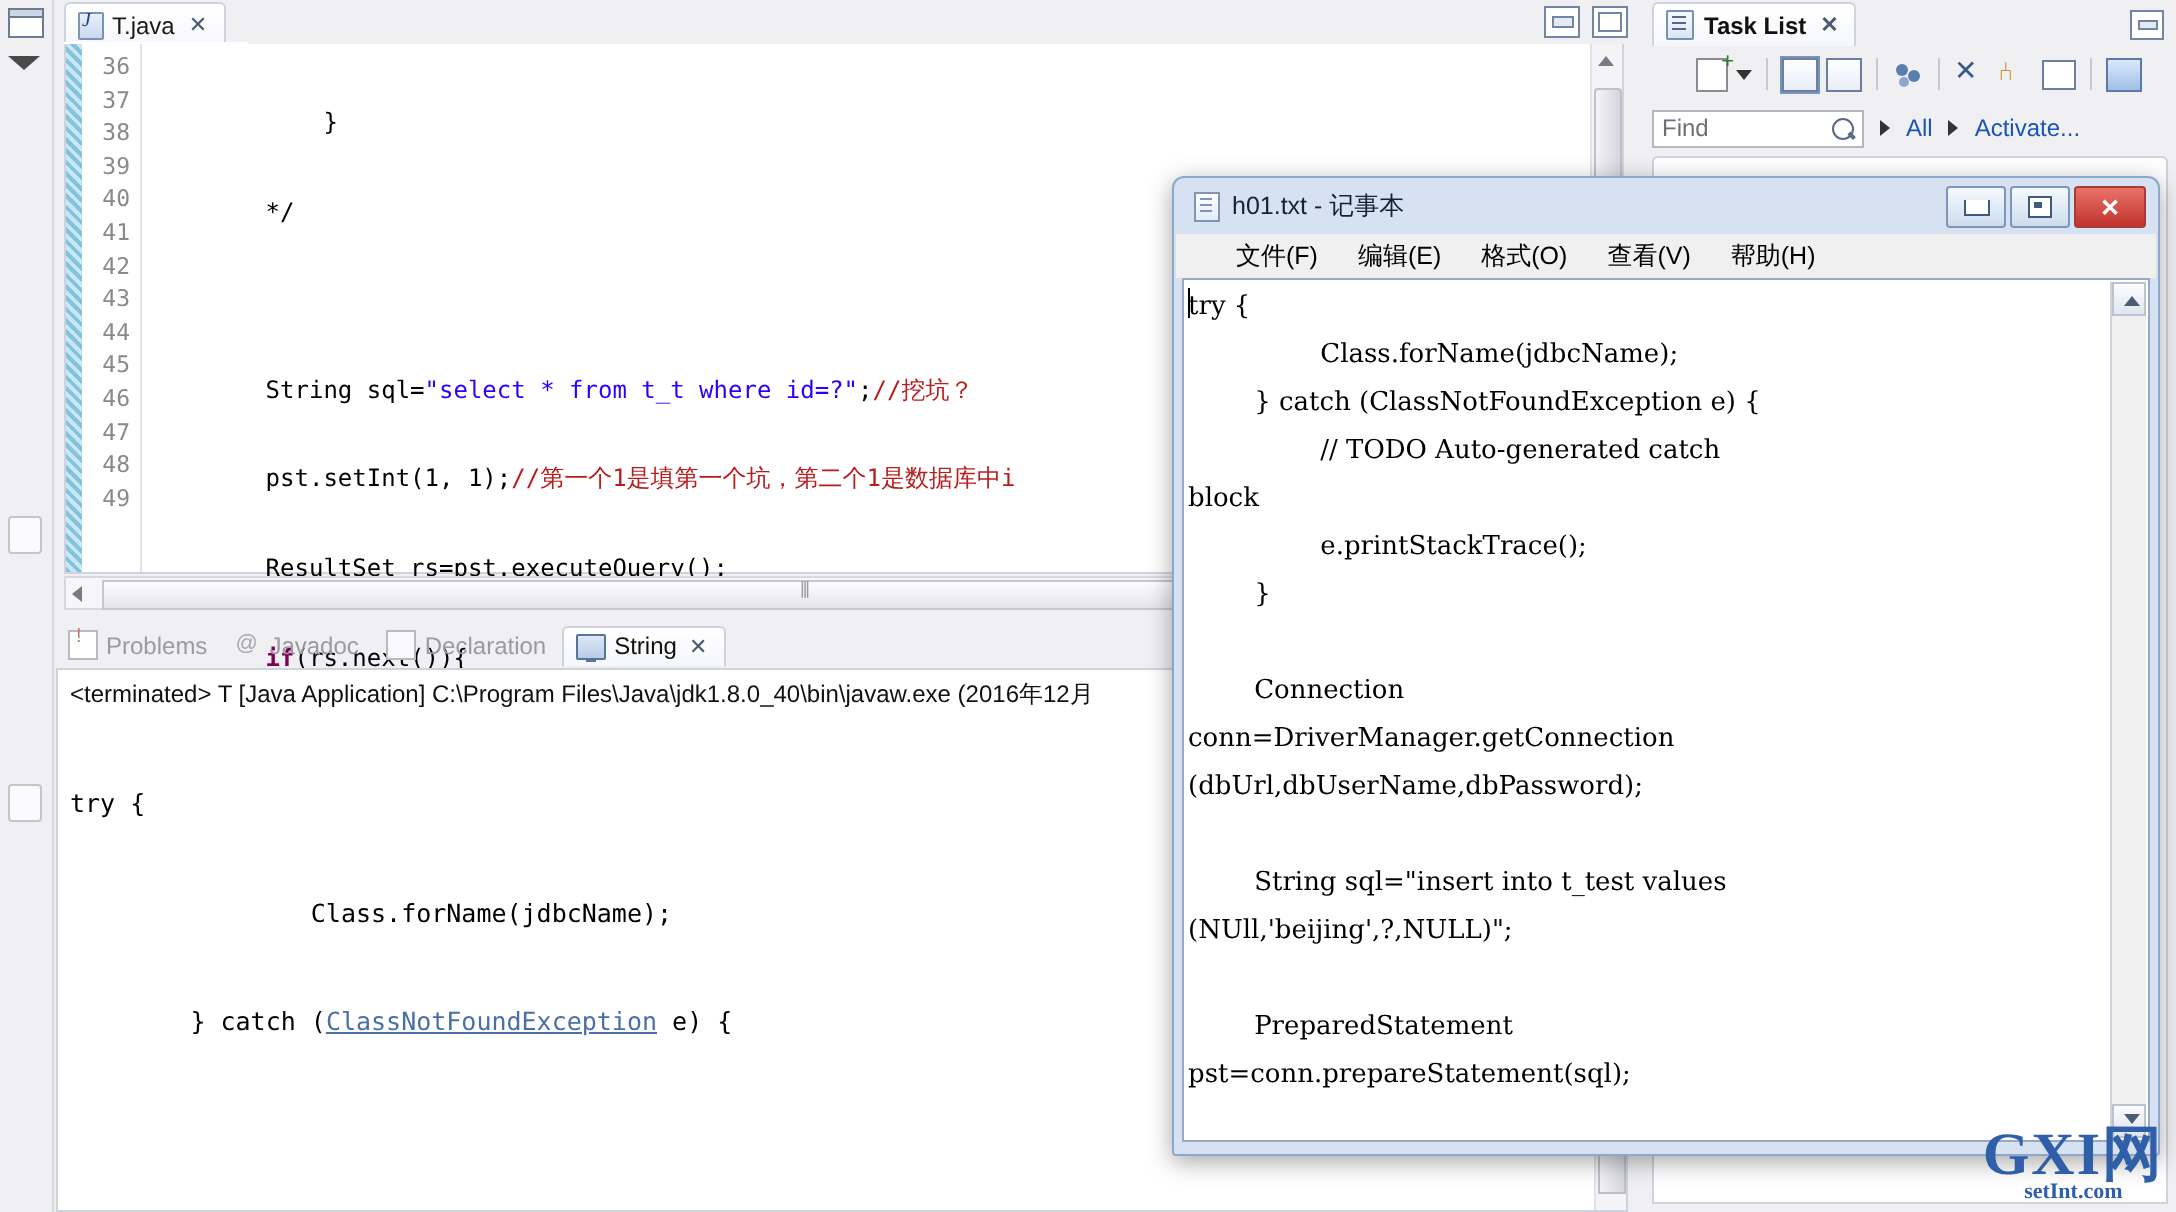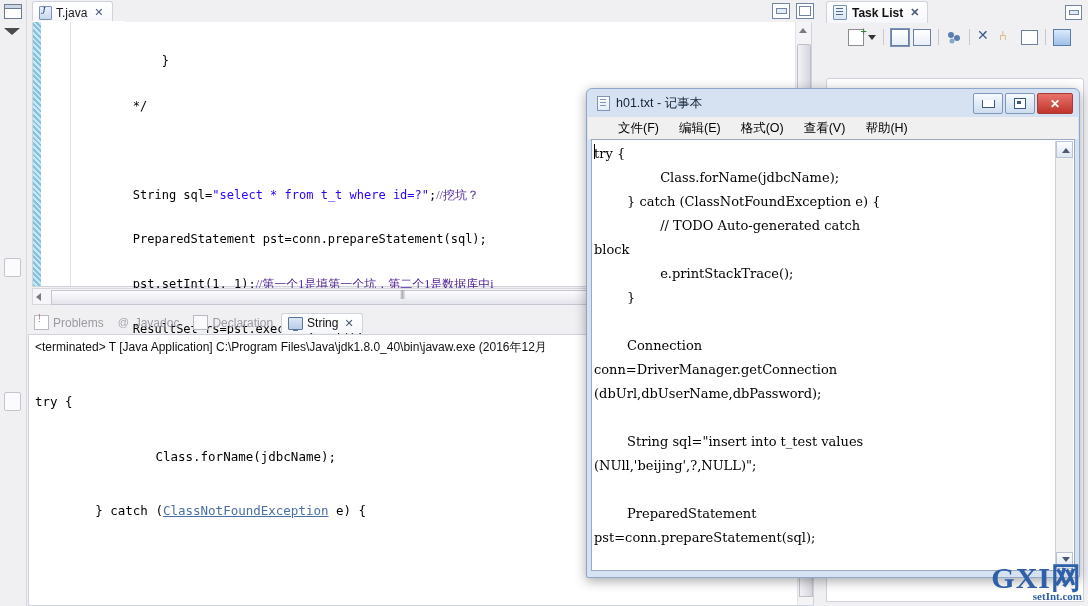--- a/index.html
+++ b/index.html
@@ -53,21 +53,21 @@
   .linenos { position:absolute; left:9px; top:0; width:26px; height:100%; background:#ffffff; color:#8a8a8a;
     font-family:"DejaVu Sans Mono", monospace; font-size:11.5px; text-align:right; padding-top:3px; box-sizing:border-box; }
   .linenos div { height:16.6px; line-height:16.6px; padding-right:3px; }
   .gutter-sep { position:absolute; left:37px; top:0; width:1px; height:100%; background:#e2e2e8; }
   .code { position:absolute; left:42px; top:3px; right:16px; font-family:"DejaVu Sans Mono", monospace; font-size:12px;
     white-space:pre; color:#000; }
   .code .ln { height:16.6px; line-height:16.6px; }
   .code .hl { background:#e9f1fb; }
   .kw { color:#7f0055; font-weight:bold; }
   .str { color:#2a00ff; }
-  .cmt { color:#4c1d95;font-family:Liberation Serif, serif; }
+  .cmt { color:#b91c1c; }
   .fld { color:#0000c0; font-style:italic; font-weight:bold; }
   .spell { text-decoration: underline wavy #d4a017; text-decoration-skip-ink:none; }
 
   .ed-vscroll { position:absolute; right:0; top:0; width:15px; height:100%; background:#f4f4f6; border-left:1px solid #e2e2e8; }
   .ed-vthumb { position:absolute; left:1px; top:22px; width:12px; height:48px; background:linear-gradient(90deg,#f3f3f7,#d6d6de); border:1px solid #bfbfca; border-radius:2px; }
   .ed-varrow { position:absolute; left:3px; width:0;height:0; border-left:4px solid transparent;border-right:4px solid transparent; }
   .ed-varrow.up { top:6px; border-bottom:5px solid #7a7a86; }
 
   .ed-hscroll { position:absolute; left:4px; top:288px; width:780px; height:17px; background:#f6f6f9; border:1px solid #d7d7de; box-sizing:border-box; }
   .ed-hthumb { position:absolute; left:18px; top:1px; width:700px; height:13px; background:linear-gradient(#fdfdff,#e4e4ec); border:1px solid #c6c6d0; }
@@ -161,21 +161,21 @@
      font-family:"DejaVu Serif", serif; font-size:13px; color:#000; white-space:pre-wrap; line-height:24px; }
   .np-caret { position:absolute; left:2px; top:4px; width:1px; height:15px; background:#000; }
   .np-vscroll { position:absolute; right:1px; top:1px; width:17px; bottom:1px; background:#f0f0f0; border-left:1px solid #cdd3dd; }
   .np-vs-up, .np-vs-dn { position:absolute; left:0; width:17px; height:17px; background:linear-gradient(#fbfcfe,#dfe6ef); border:1px solid #b9c3d1; box-sizing:border-box; }
   .np-vs-up { top:0; } .np-vs-dn { bottom:0; }
   .np-vs-arrow { position:absolute; left:5px; width:0;height:0;border-left:4px solid transparent;border-right:4px solid transparent; }
   .np-vs-arrow.up { top:6px; border-bottom:5px solid #4b5b73; }
   .np-vs-arrow.dn { bottom:6px; border-top:5px solid #4b5b73; }
 
   
-  .watermark { position:absolute; right:6px; bottom:4px; text-align:right; line-height:1; }
+  .watermark { position:absolute; right:6px; bottom:4px; text-align:center; line-height:1; }
   .wm-main { font-family:"Liberation Serif", serif; font-size:30px; font-weight:bold; color:#2f5fa8; letter-spacing:1px; }
   .wm-sub { font-family:"Liberation Serif", serif; font-size:11px; font-weight:bold; color:#2f5fa8; margin-top:-2px; }
 </style>
 </head>
 <body>
 
 <div id="root">
   <div class="eclipse-bg"></div>
 
   <div class="left-trim">
@@ -197,28 +197,43 @@
       </div>
       <div class="tab-underline"></div>
       <div class="editor-topright">
         <div class="mini-btn mini-min"></div>
         <div class="mini-btn mini-max"></div>
       </div>
     </div>
 
     <div class="editor-body">
       <div class="gutter"></div>
+      <div class="linenos">
+        <div>36</div>
+        <div>37</div>
+        <div>38</div>
+        <div>39</div>
+        <div>40</div>
+        <div>41</div>
+        <div>42</div>
+        <div>43</div>
+        <div>44</div>
+        <div>45</div>
+        <div>46</div>
+        <div>47</div>
+        <div>48</div>
+        <div>49</div>
+      </div>
       <div class="gutter-sep"></div>
 
       <div class="code">
         <div class="ln">            }</div>
         <div class="ln">        */</div>
         <div class="ln"> </div>
         <div class="ln">        String sql=<span class="str">"select * from t_t where id=?"</span>;<span class="cmt">//挖坑？</span></div>
-        <div class="ln">        PreparedStatement pst=conn.prepareStatement(sql);</div>
         <div class="ln">        pst.setInt(1, 1);<span class="cmt">//第一个1是填第一个坑，第二个1是数据库中i</span></div>
         <div class="ln">        ResultSet rs=pst.executeQuery();</div>
         <div class="ln">        <span class="kw">if</span>(rs.next()){</div>
         <div class="ln">            Clob c=rs.getClob(<span class="str">"longText"</span>);<span class="cmt">//使用<span class="spell">Clob</span></span></div>
         <div class="ln">            String str=c.getSubString(1, (<span class="kw">int</span>)c.length());<span class="cmt">//赋值</span></div>
         <div class="ln">            System.<span class="fld">out</span>.println(str);<span class="cmt">//输出文本</span></div>
         <div class="ln hl">        }</div>
         <div class="ln"> </div>
         
       </div>
@@ -302,20 +317,30 @@
           </svg>
       </span>
       <span class="tb-sep"></span>
       <span class="tb-item tb-x">✕</span>
       <span class="tb-item tb-people">⑃</span>
       <span class="tb-item tb-panel"></span>
       <span class="tb-sep"></span>
       <span class="tb-item tb-blue"></span>
     </div>
 
+    <div class="tl-find">
+      <div class="find-box">
+        <span>Find</span>
+        <span class="mag"></span>
+      </div>
+      <span class="tl-caret"></span>
+      <span class="tl-link">All</span>
+      <span class="tl-caret"></span>
+      <span class="tl-link">Activate...</span>
+    </div>
 
     <div class="tl-body"></div>
   </div>
 
   <div class="notepad">
     <div class="np-titlebar">
       <div class="np-title">
         <span class="np-doc-ico"></span>
         <span>h01.txt - 记事本</span>
       </div>

